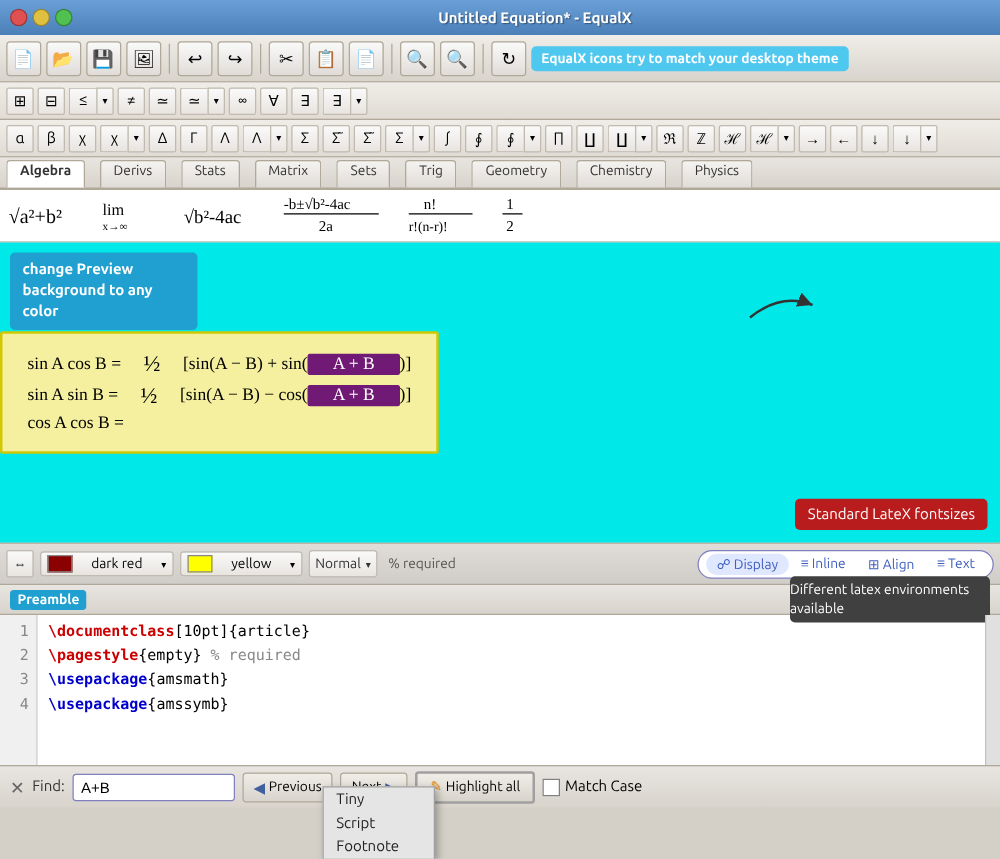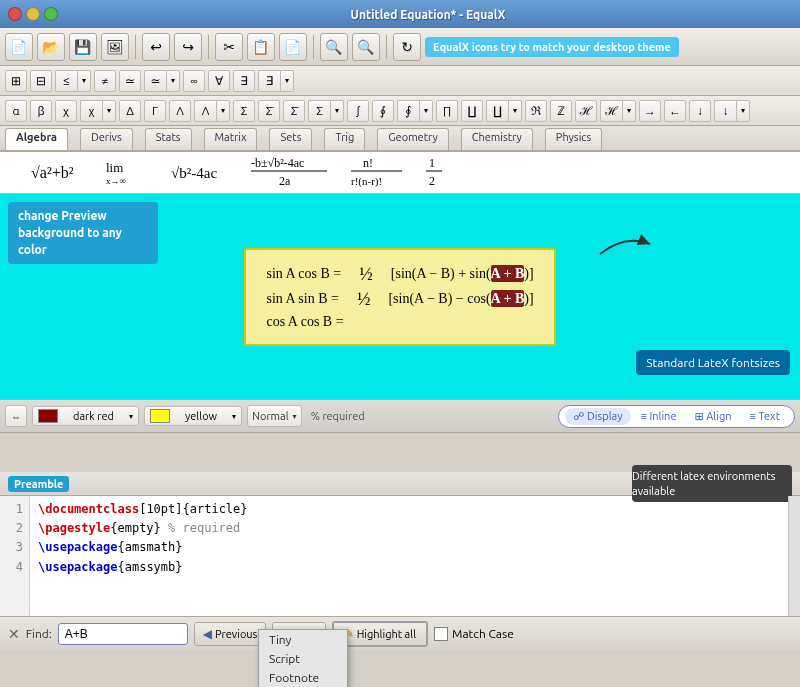--- a/index.html
+++ b/index.html
@@ -104,41 +104,41 @@
     }
     .math-tab.active {
       background: white;
       font-weight: bold;
     }
     
     
     .formula-row {
       background: white;
       border-bottom: 1px solid #c0bab0;
-      padding: 4px 24px;
+      padding: 4px 0;
       display: flex;
       gap: 10px;
       align-items: center;
       height: 42px;
     }
     .formula-item {
       cursor: pointer;
       font-size: 14px;
       padding: 2px 5px;
       border-radius: 2px;
     }
     
     
     .preview-area {
       background: #00e8e8;
-      height: 205px;
+      height: 240px;
       position: relative;
       display: flex;
       align-items: center;
-      justify-content: center;
+      justify-content: flex-start;
     }
     .preview-hint-left {
       position: absolute;
       left: 8px;
       top: 8px;
       background: #20a0d0;
       color: white;
       padding: 6px 10px;
       border-radius: 4px;
       font-size: 12px;
@@ -159,25 +159,25 @@
       line-height: 1.4;
     }
     .eq-box {
       background: #f5f0a0;
       padding: 10px 20px;
       border: 2px solid #d0c800;
       border-radius: 2px;
       font-size: 15px;
     }
     .eq-highlight {
-      background: #7f1d1d;
+      background: #701a75;
       color: white;
-      padding: 1px 0;
+      padding: 1px 20px;
       border-radius: 2px;
-      font-weight: bold;
+      font-weight: normal;
     }
     .eq-line { display: flex; align-items: center; gap: 18px; margin: 4px 0; font-size: 14px; }
     
     
     .fontsize-dropdown {
       position: absolute;
       left: 258px;
       top: 435px;
       background: #e5e5e5;
       border: 1px solid #a0a0a0;
@@ -518,21 +518,21 @@
     </div>
   </div>
 
   <div class="fontsize-dropdown">
     <div class="dd-item">Tiny</div>
     <div class="dd-item">Script</div>
     <div class="dd-item">Footnote</div>
 
   </div>
 
-  <div style="position:absolute; right:10px; bottom:24px; background:#0369a1; color:white; padding:6px 10px; border-radius:4px; font-size:12px; max-width:180px;margin-top:33px;">
+  <div style="position:absolute; right:10px; bottom:10px; background:#b91c1c; color:white; padding:6px 10px; border-radius:4px; font-size:12px; max-width:180px;margin-top:33px;">
     <span>Standard LateX fontsizes</span>
   </div>
 </div>
 
 <div class="status-bar">
   <div class="sym-btn" style="font-size:10px;">⇔</div>
 
   <div class="color-swatch">
     <div class="swatch-rect" style="background:#8b0000;"></div>
     <span class="swatch-label">dark red</span>
@@ -552,21 +552,21 @@
   <div style="font-size:11px; color:#555; padding-left:4px;">% required</div>
 
   <div class="display-mode-btns">
     <span class="mode-btn active">☍ Display</span>
     <span class="mode-btn">≡ Inline</span>
     <span class="mode-btn">⊞ Align</span>
     <span class="mode-btn">≡ Text</span>
   </div>
 </div>
 
-<div style="background: linear-gradient(to bottom, #e8e4e0, #d8d4cc); border-bottom: 1px solid #b0a898; height: 24px; display:flex; align-items:center; padding: 0 8px; gap: 8px; margin-top: 39px;">
+<div style="background: linear-gradient(to bottom, #e8e4e0, #d8d4cc); border-bottom: 1px solid #b0a898; height: 24px; display:flex; align-items:center; padding: 0 8px; gap: 8px;">
   <span class="preamble-label">Preamble</span>
   <div class="latex-hint">Different latex environments available</div>
 </div>
 
 <div class="code-area">
   <div class="line-nums">
     <div>1</div>
     <div>2</div>
     <div>3</div>
     <div>4</div>

